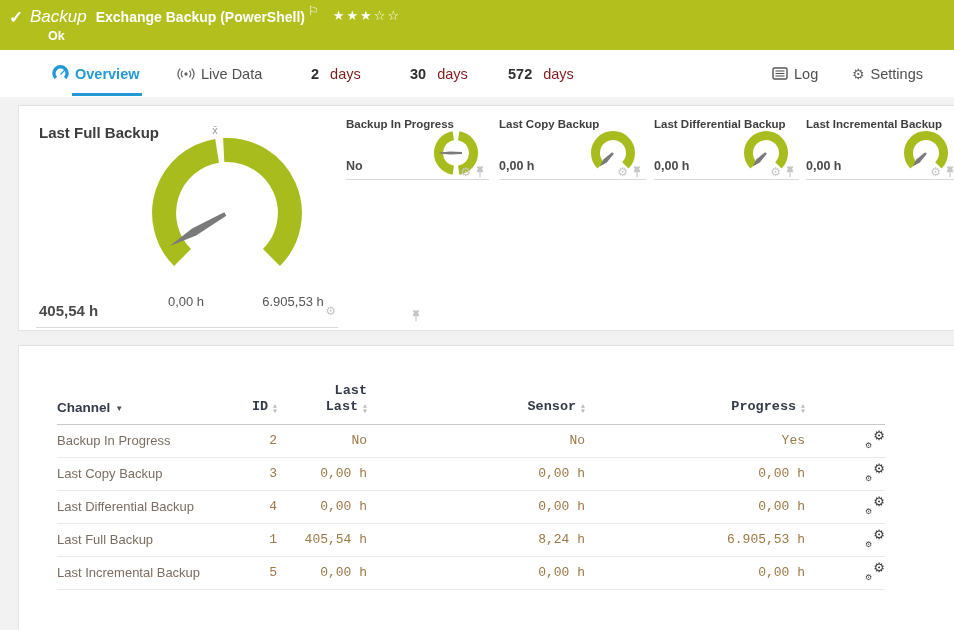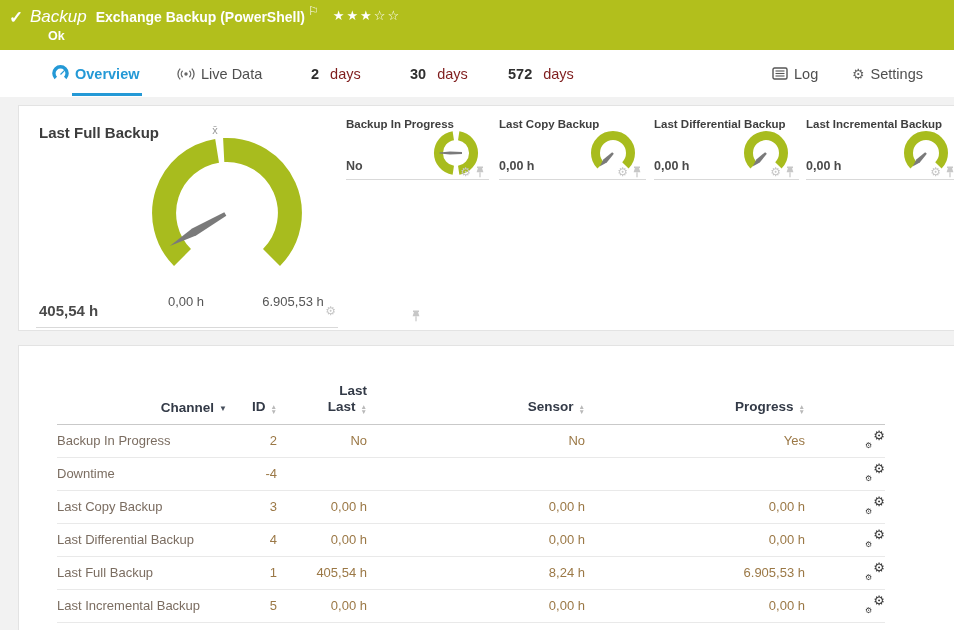--- a/index.html
+++ b/index.html
@@ -55,21 +55,21 @@
   #sg-0 { left:327px; width:143px; }
   #sg-1 { left:480px; width:147px; }
   #sg-2 { left:635px; width:145px; }
   #sg-3 { left:787px; width:153px; }
   
   table { border-collapse:collapse; margin:2px 0 0 38px; table-layout:fixed; }
   col.c-channel{width:170px;} col.c-id{width:50px;} col.c-last{width:90px;}
   col.c-min{width:218px;} col.c-max{width:220px;} col.c-act{width:80px;}
   thead tr { height:76px; }
   th { vertical-align:bottom; padding-bottom:9px; font-size:13.5px; font-weight:700; color:#333a47; cursor:pointer; }
-  th.num, td.num { text-align:right; }
+  th.num, td.num { text-align:right;font-family:Liberation Mono, monospace; }
   th { border-bottom:1px solid #c9c9c9; }
   tbody tr { height:33px; }
   td { border-bottom:1px solid #e9e9e9; font-size:13px; vertical-align:middle; }
   td.ch { color:#7b6d61; text-align:left; }
   td.num { color:#9b7846; }
   td.act { text-align:right; padding-right:0; border-bottom:1px solid #e9e9e9; }
   .sort-arrows { display:inline-flex; flex-direction:column; font-size:6.5px; line-height:5.5px; color:#b9b9b9; margin-left:5px; vertical-align:2px; }
   .sort-active { font-size:8px; color:#474f5c; margin-left:5px; vertical-align:1px; }
   .hdr-2line { display:inline-block; text-align:right; line-height:16px; }
   .gears { position:relative; display:inline-block; width:20px; height:17px; cursor:pointer; }
@@ -237,21 +237,21 @@
     <colgroup>
       <col class="c-channel">
         <col class="c-id">
         <col class="c-last">
         <col class="c-min">
         <col class="c-max">
         <col class="c-act">
     </colgroup>
     <thead>
       <tr>
-        <th style="text-align:right"><span>Channel</span><span class="sort-active">▼</span></th>
+        <th style="text-align:left"><span>Channel</span><span class="sort-active">▼</span></th>
         <th class="num"><span>ID</span><span class="sort-arrows">
               <span>▲</span>
               <span>▼</span>
             </span></th>
         <th class="num"><span class="hdr-2line"><span>Last</span><br><span>Last</span><span class="sort-arrows">
                 <span>▲</span>
                 <span>▼</span>
               </span></span></th>
         <th class="num"><span>Sensor</span><span class="sort-arrows">
               <span>▲</span>
@@ -267,28 +267,20 @@
     <tbody>
       <tr>
         <td class="ch">Backup In Progress</td>
         <td class="num">2</td>
         <td class="num">No</td>
         <td class="num">No</td>
         <td class="num">Yes</td>
         <td class="act"><span class="gears"><span class="g-big">⚙</span><span class="g-small">⚙</span></span></td>
       </tr>
       <tr>
-        <td class="ch">Downtime</td>
-        <td class="num">-4</td>
-        <td class="num"></td>
-        <td class="num"></td>
-        <td class="num"></td>
-        <td class="act"><span class="gears"><span class="g-big">⚙</span><span class="g-small">⚙</span></span></td>
-      </tr>
-      <tr>
         <td class="ch">Last Copy Backup</td>
         <td class="num">3</td>
         <td class="num">0,00 h</td>
         <td class="num">0,00 h</td>
         <td class="num">0,00 h</td>
         <td class="act"><span class="gears"><span class="g-big">⚙</span><span class="g-small">⚙</span></span></td>
       </tr>
       <tr>
         <td class="ch">Last Differential Backup</td>
         <td class="num">4</td>

